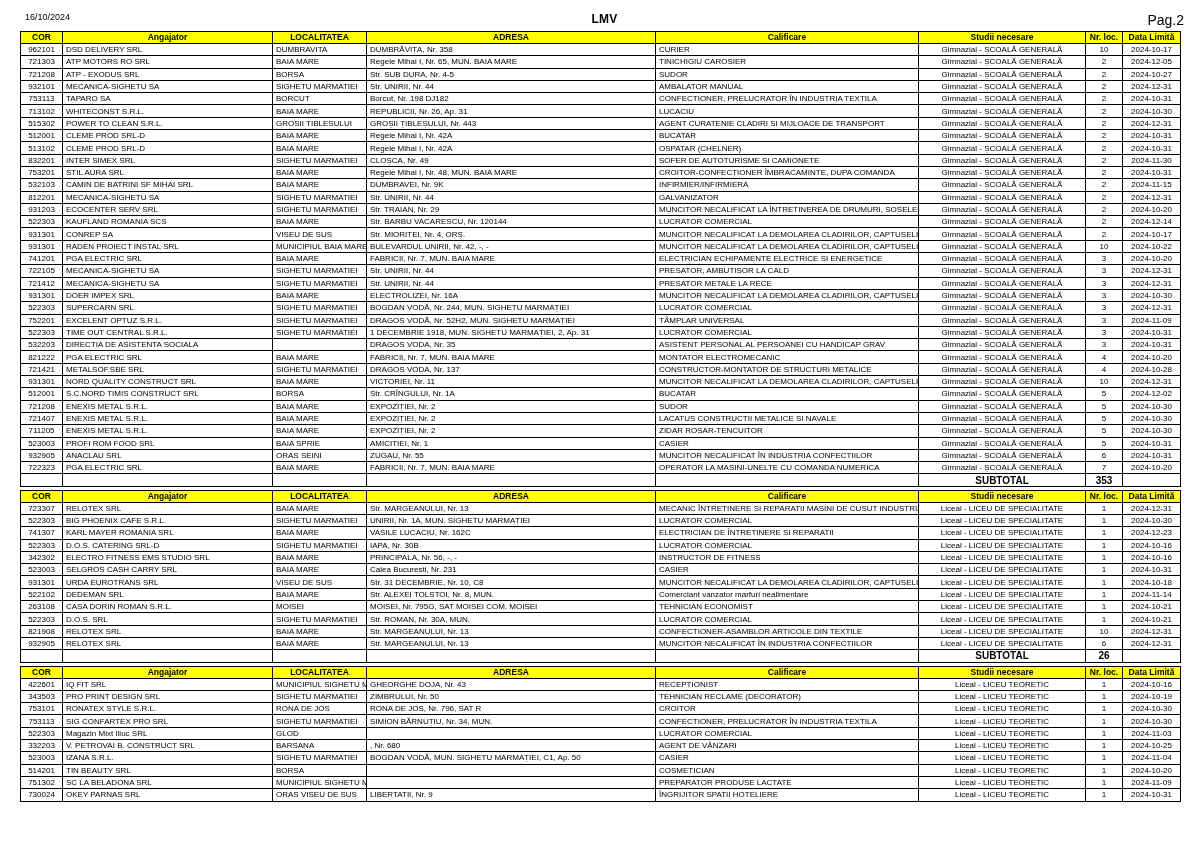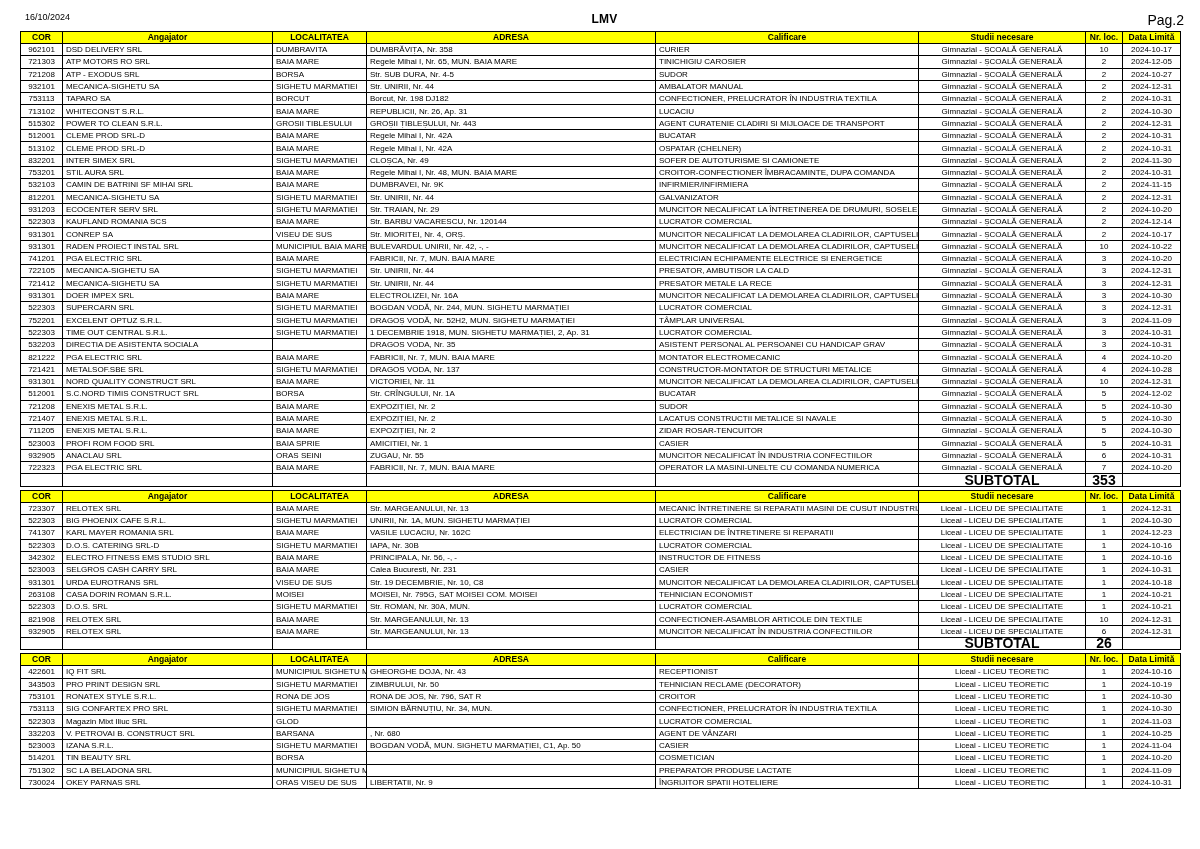--- a/index.html
+++ b/index.html
@@ -9,21 +9,21 @@
   .page-title{flex:1;text-align:center;font-size:12px;font-weight:600;letter-spacing:.3px;}
   .page-number{width:160px;text-align:right;font-size:14px;align-self:flex-start;}
   #tables{padding:0 20px;}
   table.vacancy-table{border-collapse:collapse;table-layout:fixed;width:1160px;margin:0 0 3px 0;}
   table.vacancy-table th{background:#FFFF00;border:1px solid #000;font-size:8.5px;font-weight:bold;text-align:center;padding:0 2px;height:11px;line-height:11px;white-space:nowrap;overflow:hidden;}
   table.vacancy-table td{border:1px solid #000;font-size:8px;padding:0 3px;height:11.3px;line-height:11px;white-space:nowrap;overflow:hidden;}
   td.center{text-align:center;}
   td.xs{font-size:4.3px;}
   td.sm{font-size:6.4px;}
   td.locxs{font-size:5px;}
-  tr.subtotal-row td{font-weight:bold;font-size:14px;}
+  tr.subtotal-row td{font-weight:bold;font-size:10px;}
 </style>
 </head>
 <body>
 
 <div class="page">
   <div class="page-header">
     <span class="report-date">16/10/2024</span>
     <span class="page-title">LMV</span>
     <span class="page-number">Pag.2</span>
   </div>
@@ -537,27 +537,37 @@
     <td>CASIER</td>
     <td class="center">Liceal - LICEU DE SPECIALITATE</td>
     <td class="center">1</td>
     <td class="center">2024-10-31</td>
   </tr>
 
   <tr>
     <td class="center">931301</td>
     <td>URDA EUROTRANS SRL</td>
     <td>VISEU DE SUS</td>
-    <td>Str. 19 DECEMBRIE, Nr. 10, C8</td>
+    <td>Str. 31 DECEMBRIE, Nr. 10, C8</td>
     <td class="xs">MUNCITOR NECALIFICAT LA DEMOLAREA CLADIRILOR, CAPTUSELI ZIDARIE, PLACI MOZAIC, FAIANTA, GRESIE, PARCHET</td>
     <td class="center">Liceal - LICEU DE SPECIALITATE</td>
     <td class="center">1</td>
     <td class="center">2024-10-18</td>
   </tr>
 
+  <tr>
+    <td class="center">522102</td>
+    <td>DEDEMAN SRL</td>
+    <td>BAIA MARE</td>
+    <td>Str. ALEXEI TOLSTOI, Nr. 8, MUN.</td>
+    <td>Comerciant vanzator marfuri nealimentare</td>
+    <td class="center">Liceal - LICEU DE SPECIALITATE</td>
+    <td class="center">1</td>
+    <td class="center">2024-11-14</td>
+  </tr>
 
   <tr>
     <td class="center">263108</td>
     <td>CASA DORIN ROMAN S.R.L.</td>
     <td>MOISEI</td>
     <td>MOISEI, Nr. 795G, SAT MOISEI COM. MOISEI</td>
     <td>TEHNICIAN ECONOMIST</td>
     <td class="center">Liceal - LICEU DE SPECIALITATE</td>
     <td class="center">1</td>
     <td class="center">2024-10-21</td>

